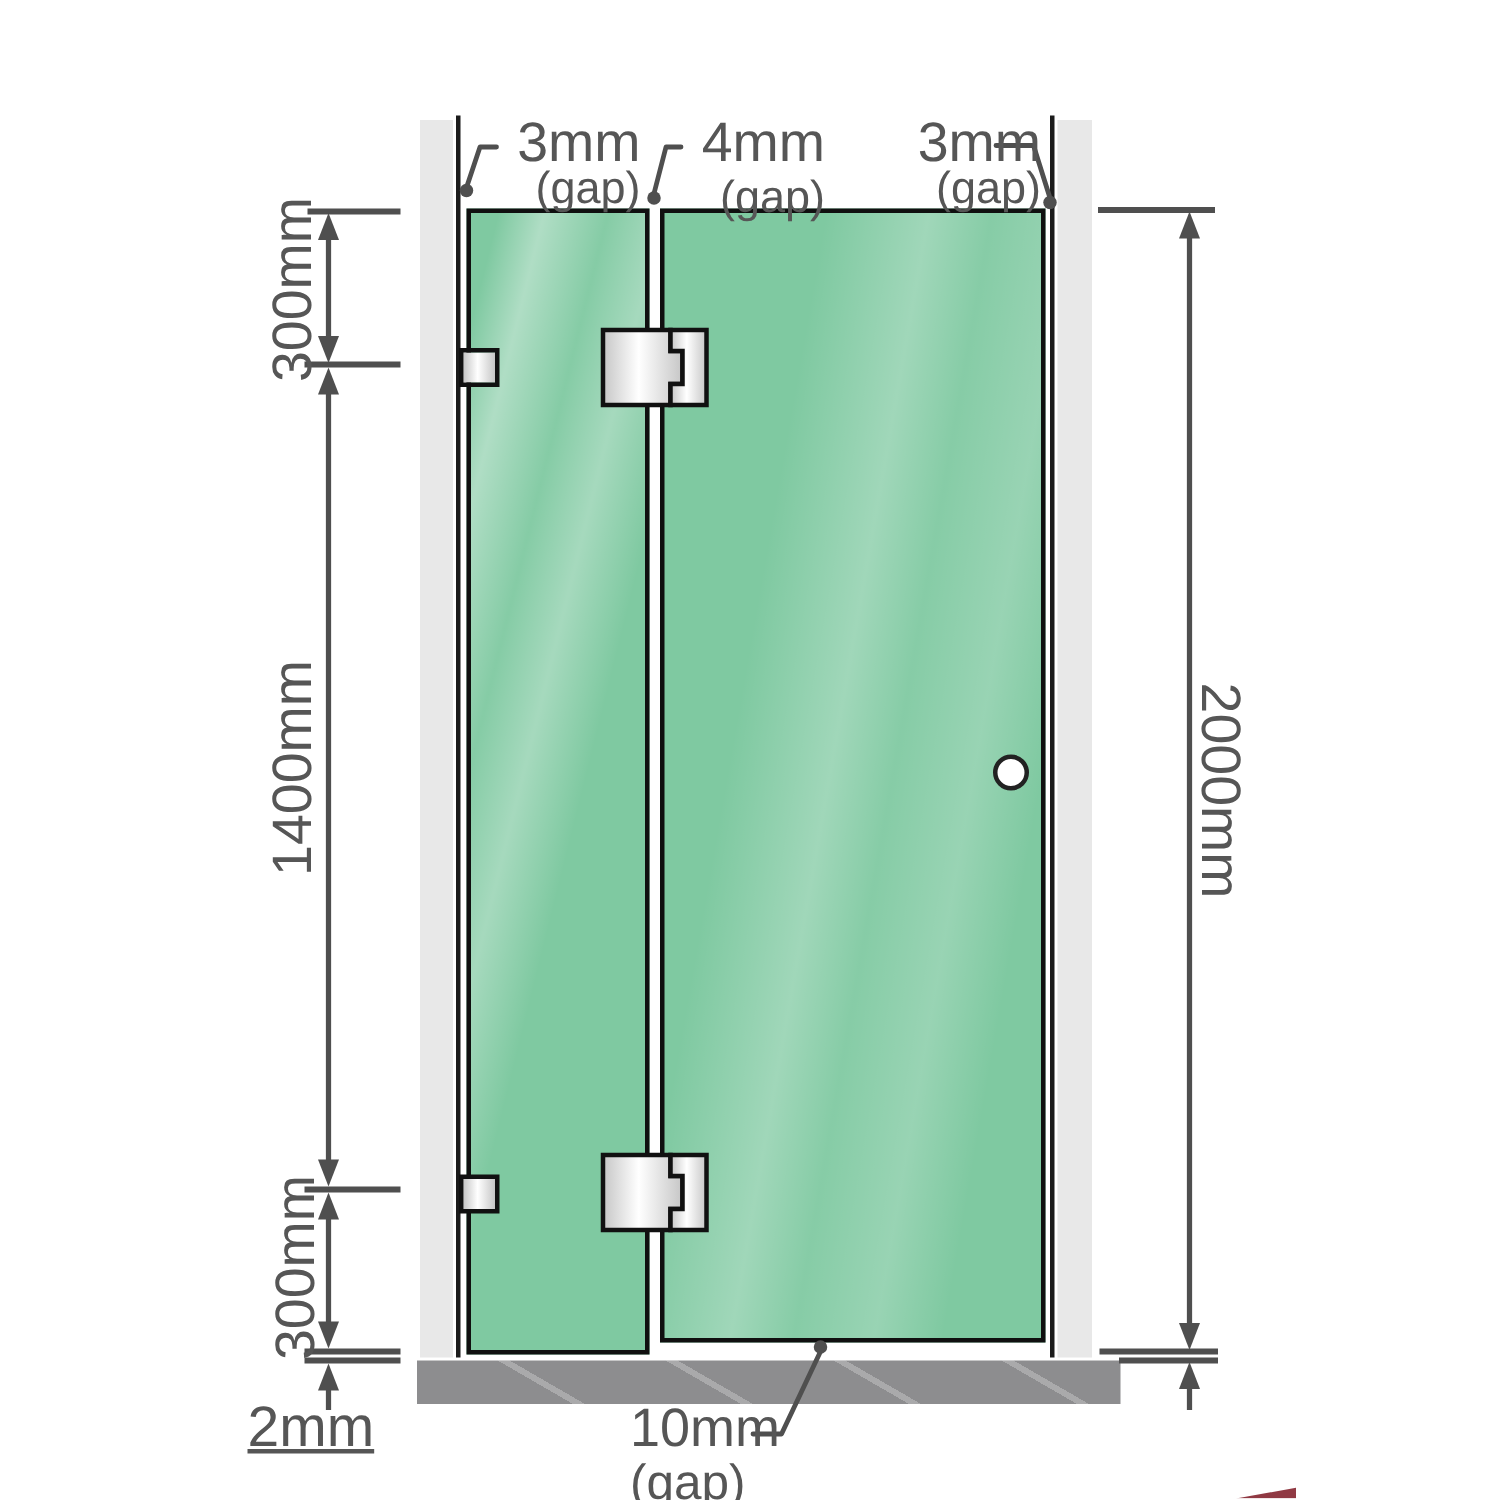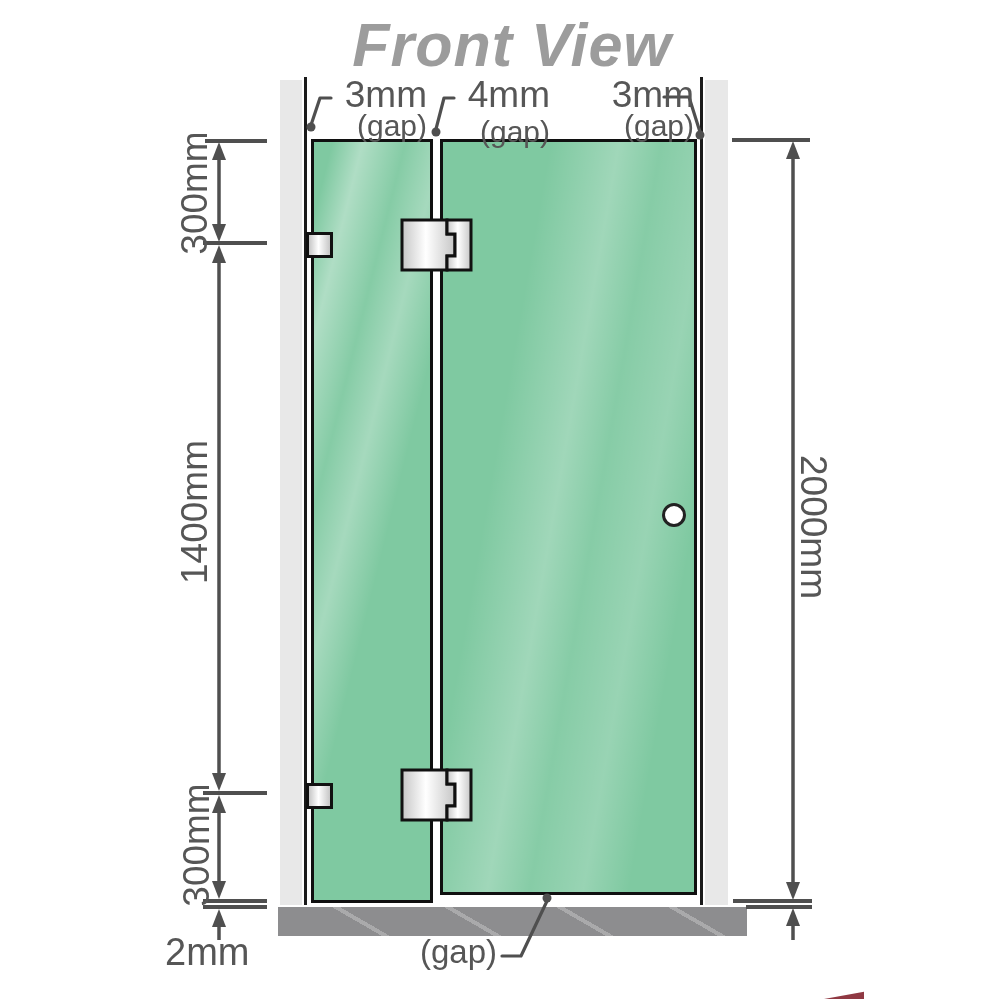--- a/index.html
+++ b/index.html
@@ -84,21 +84,20 @@
     background:var(--accent-red);
     clip-path:polygon(0 100%, 100% 10%, 100% 100%);
     opacity:.85;
   }
 </style>
 </head>
 <body>
 
 <div class="stage">
 
-  <div class="title">Front View</div>
 
   <div class="wall left"></div>
   <div class="wall right"></div>
   <div class="channel left"></div>
   <div class="channel right"></div>
   <div class="base"></div>
   <div class="panel fixed"></div>
   <div class="panel door"></div>
 
   <div class="bracket top"></div>
@@ -191,20 +190,21 @@
   <div class="gap-label tr">
     <span class="val">3mm</span>
     <span class="qual">(gap)</span>
   </div>
 
   <div class="vlabel" style="left:195px; top:193px;">300mm</div>
   <div class="vlabel" style="left:195px; top:512px;">1400mm</div>
   <div class="vlabel" style="left:197px; top:845px;">300mm</div>
   <div class="vlabel cw" style="left:813px; top:527px;">2000mm</div>
 
-  <div class="hlabel" style="left:165px; top:931px;">2mm</div>
+  <div class="hlabel" style="left:165px; top:931px;text-decoration:underline;">2mm</div>
 
   <div class="gap-label bm">
+    <span class="val">10mm</span>
     <span class="qual">(gap)</span>
   </div>
 
   <div class="red-sliver"></div>
 </div>
 
 </body></html>

